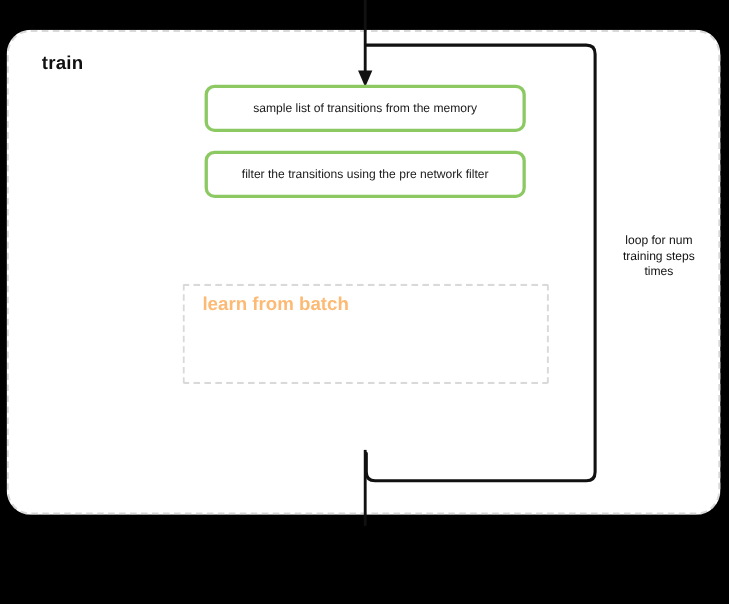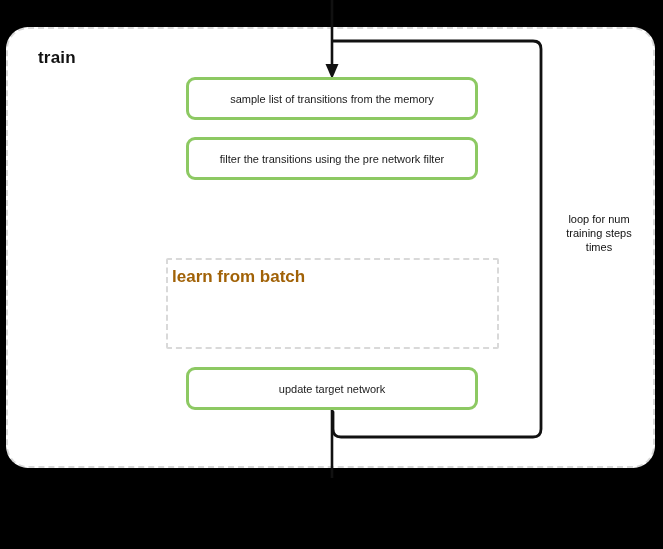--- a/index.html
+++ b/index.html
@@ -69,26 +69,26 @@
     top: 258px;
     width: 333px;
     height: 91px;
     box-sizing: border-box;
     background: #ffffff;
     border: 2px dashed #d9d9d9;
     border-radius: 2px;
   }
   #learn-title {
     position: absolute;
-    left: 172px;
+    left: 184px;
     top: 265px;
     width: 140px;
     font-size: 17px;
     font-weight: bold;
-    color: #a16207;
+    color: #fdba74;
     line-height: 23px;
   }
 
   
   #connectors {
     position: absolute;
     left: 0;
     top: 0;
     width: 663px;
     height: 549px;
@@ -140,21 +140,18 @@
 
   <div class="proc-box" id="box-filter">
     <span class="proc-label">filter the transitions using the pre network filter</span>
   </div>
 
 
   <div id="learn-group"></div>
   <div id="learn-title">learn from
 batch</div>
 
-  <div class="proc-box" id="box-update">
-    <span class="proc-label">update target network</span>
-  </div>
 
   <div id="loop-caption">loop for num
 training steps
 times</div>
 
 </div>
 
 </body></html>

